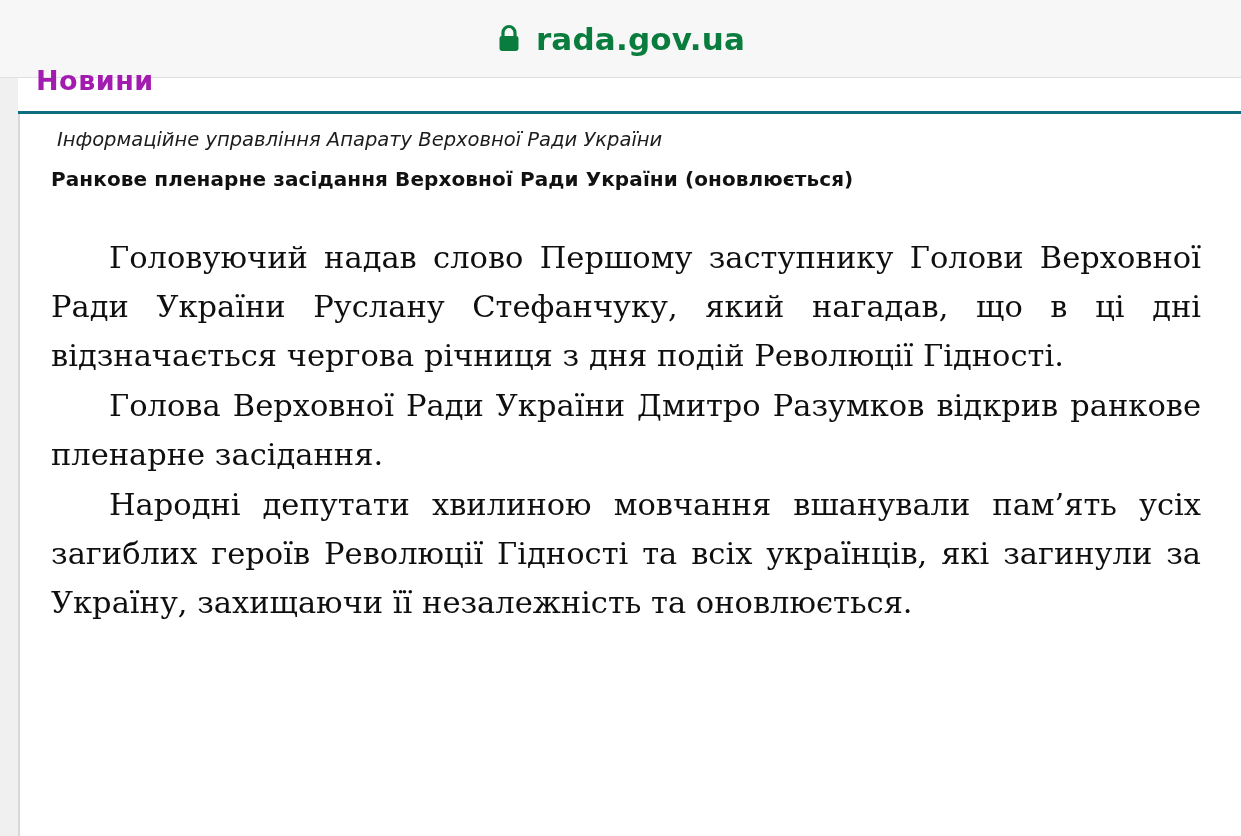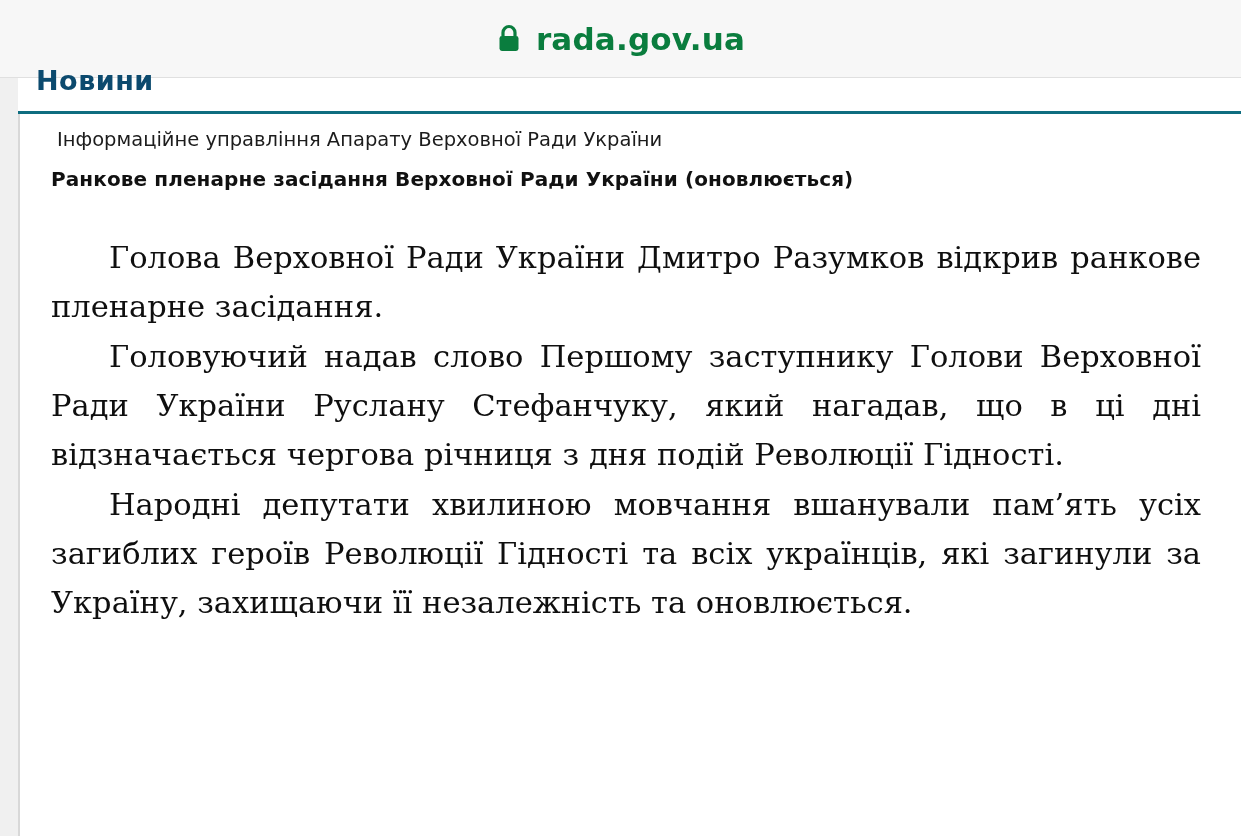--- a/index.html
+++ b/index.html
@@ -61,21 +61,21 @@
   }
 
   
   .section-title {
     position: absolute;
     left: 36px;
     top: -13px;
     font-family: "DejaVu Sans", sans-serif;
     font-size: 27px;
     font-weight: 700;
-    color: #0c4a6e;
+    color: #a21caf;
     letter-spacing: 0.5px;
   }
   .section-rule {
     position: absolute;
     left: 18px;
     right: 0;
     top: 33px;
     height: 3px;
     background: #0e6d80;
   }
@@ -97,20 +97,21 @@
     font-size: 16.5px;
     color: #5b5b5b;
     letter-spacing: 0.6px;
   }
   .meta-author {
     margin-top: 14px;
     padding-left: 6px;
     font-family: "DejaVu Sans", sans-serif;
     font-size: 19.5px;
     color: #1c1c1c;
+    font-style: italic;
   }
   .article-title {
     margin-top: 16px;
     font-family: "DejaVu Sans", sans-serif;
     font-size: 20px;
     font-weight: 700;
     color: #111111;
     letter-spacing: 0.1px;
   }
 
@@ -154,19 +155,19 @@
   <div class="section-rule"></div>
 
   <div class="content">
 
 
     <div class="meta-author">Інформаційне управління Апарату Верховної Ради України</div>
 
     <div class="article-title">Ранкове пленарне засідання Верховної Ради України (оновлюється)</div>
 
     <div class="article-body">
+      <p class="para">Головуючий надав слово Першому заступнику Голови Верховної Ради України Руслану Стефанчуку, який нагадав, що в ці дні відзначається чергова річниця з дня подій Революції Гідності.</p>
       <p class="para">Голова Верховної Ради України Дмитро Разумков відкрив ранкове пленарне засідання.</p>
-      <p class="para">Головуючий надав слово Першому заступнику Голови Верховної Ради України Руслану Стефанчуку, який нагадав, що в ці дні відзначається чергова річниця з дня подій Революції Гідності.</p>
       <p class="para last-short">Народні депутати хвилиною мовчання вшанували пам’ять усіх загиблих героїв Революції Гідності та всіх українців, які загинули за Україну, захищаючи її незалежність та оновлюється.</p>
     </div>
 
   </div>
 </div>
 
 </body></html>

